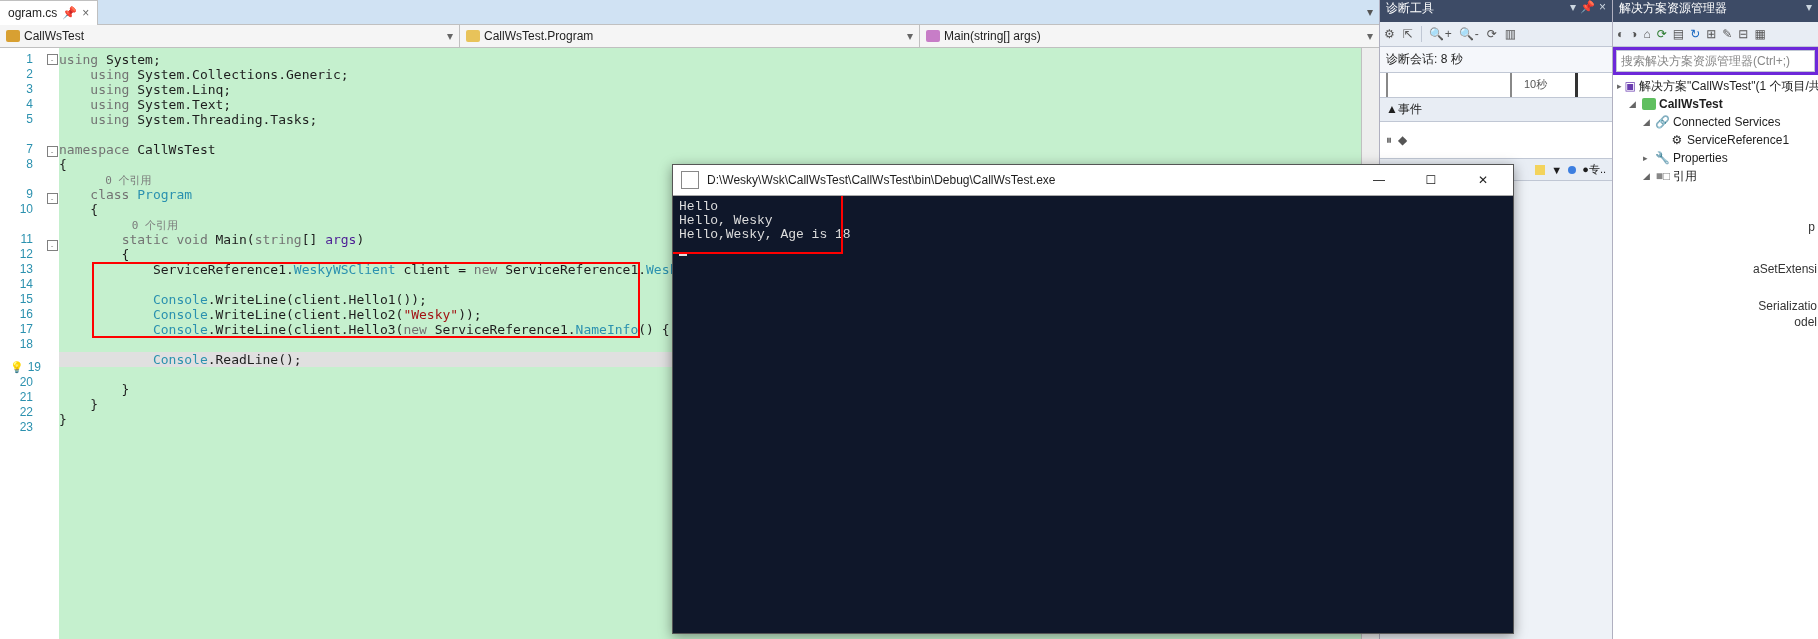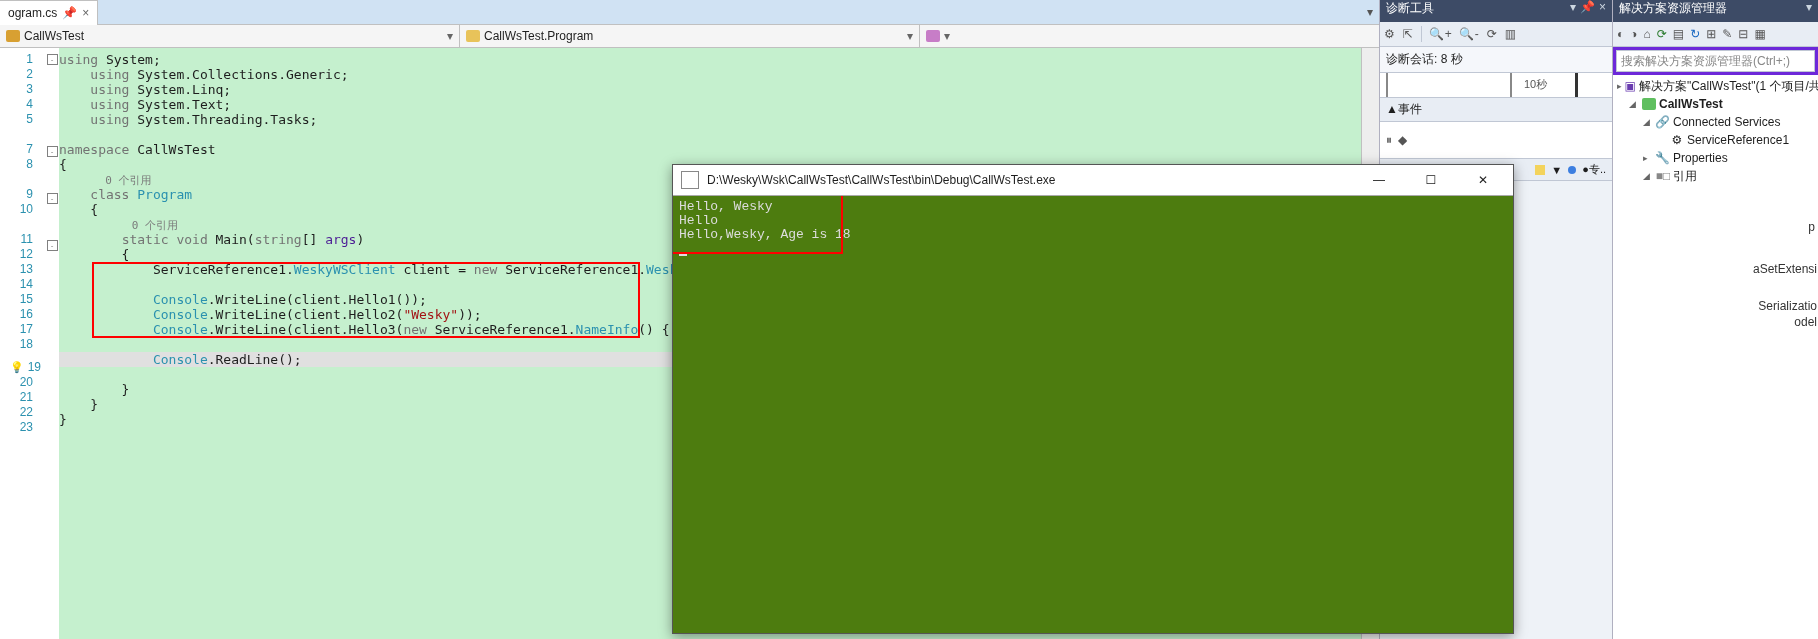--- a/index.html
+++ b/index.html
@@ -58,21 +58,21 @@
 .se-tree{flex:1;background:#fff;overflow:auto;padding:2px 0;font-size:12px}
 .tn{display:flex;align-items:center;height:18px;padding-left:4px;gap:3px;white-space:nowrap}
 .tn .arrw{width:10px;color:#666;font-size:9px}
 .tn .ico{width:14px;height:14px;display:inline-flex;align-items:center;justify-content:center}
 .bold{font-weight:bold}
 .sln-ico{color:#6a3db0}
 .csproj-ico{width:14px;height:12px;background:#5fbf5f;border-radius:2px}
 .wrench-ico{color:#777}
 .ref-ico{color:#888}
 
-.console{position:absolute;left:672px;top:164px;width:840px;height:468px;background:#4d7c0f;border:1px solid #555;box-shadow:0 3px 12px rgba(0,0,0,.4);display:flex;flex-direction:column}
+.console{position:absolute;left:672px;top:164px;width:840px;height:468px;background:#0f172a;border:1px solid #555;box-shadow:0 3px 12px rgba(0,0,0,.4);display:flex;flex-direction:column}
 .con-title{background:#fff;height:30px;display:flex;align-items:center;padding:0 8px;gap:8px;border-bottom:1px solid #aaa}
 .con-title .ico{width:16px;height:16px;border:1px solid #888}
 .con-title .t{flex:1;font-size:12px;white-space:nowrap;overflow:hidden}
 .con-title .btn{width:44px;height:28px;display:flex;align-items:center;justify-content:center;color:#222}
 .con-body{flex:1;padding:4px 6px;color:#ddd;font-family:Consolas,"Courier New",monospace;font-size:13px;line-height:14px;overflow:hidden;position:relative}
 .con-body div{white-space:pre}
 .cursor{display:inline-block;width:8px;height:3px;background:#ddd;vertical-align:bottom}
 .redbox2{position:absolute;border:2px solid #f00;pointer-events:none}
 .bulb{color:#f0c000;font-size:11px}
 </style>
@@ -96,20 +96,21 @@
       <span class="nav-label">CallWsTest</span>
       <span class="nav-arrow">▾</span>
     </div>
     <div class="nav-dd">
       <span class="nav-ico" style="background:#e8c35a"></span>
       <span class="nav-label">CallWsTest.Program</span>
       <span class="nav-arrow">▾</span>
     </div>
     <div class="nav-dd">
       <span class="nav-ico" style="background:#c77dc7"></span>
+      <span class="nav-label">Main(string[] args)</span>
       <span class="nav-arrow">▾</span>
     </div>
   </div>
   <div class="editor-wrap">
     <div class="gutter" id="gutter">
           <div>1</div>
           <div>2</div>
           <div>3</div>
           <div>4</div>
           <div>5</div>
@@ -309,18 +310,18 @@
 <div class="console">
   <div class="con-title">
     <span class="ico"></span>
     <span class="t">D:\Wesky\Wsk\CallWsTest\CallWsTest\bin\Debug\CallWsTest.exe</span>
     <div class="btn">―</div>
     <div class="btn">☐</div>
     <div class="btn">✕</div>
   </div>
   <div class="con-body">
     <div class="redbox2" style="left:-6px;top:-4px;width:172px;height:58px"></div>
+    <div>Hello</div>
     <div>Hello, Wesky</div>
-    <div>Hello</div>
     <div>Hello,Wesky, Age is 18</div>
     <div><span class="cursor"></span></div>
   </div>
 </div>
 
 </body></html>

